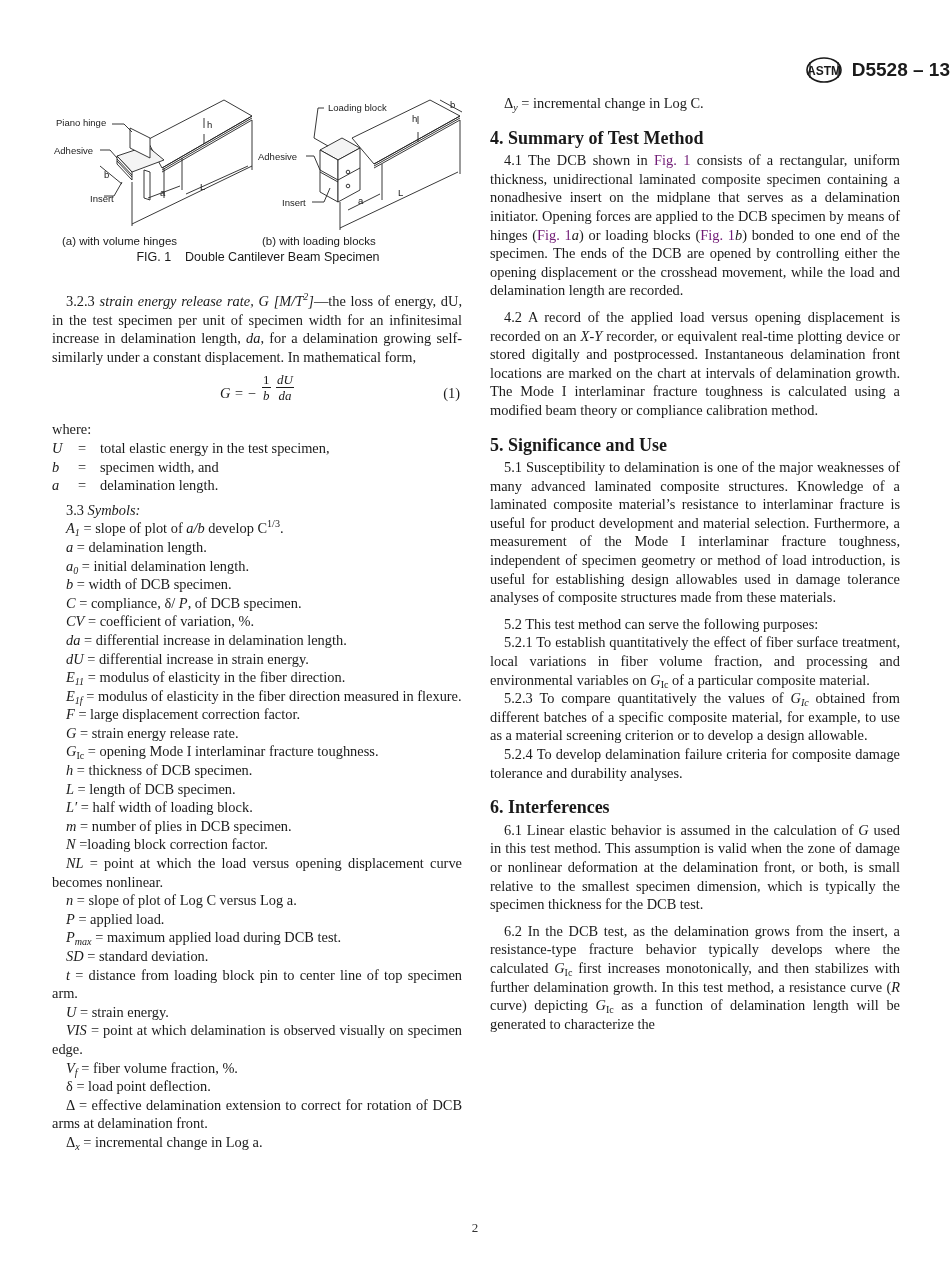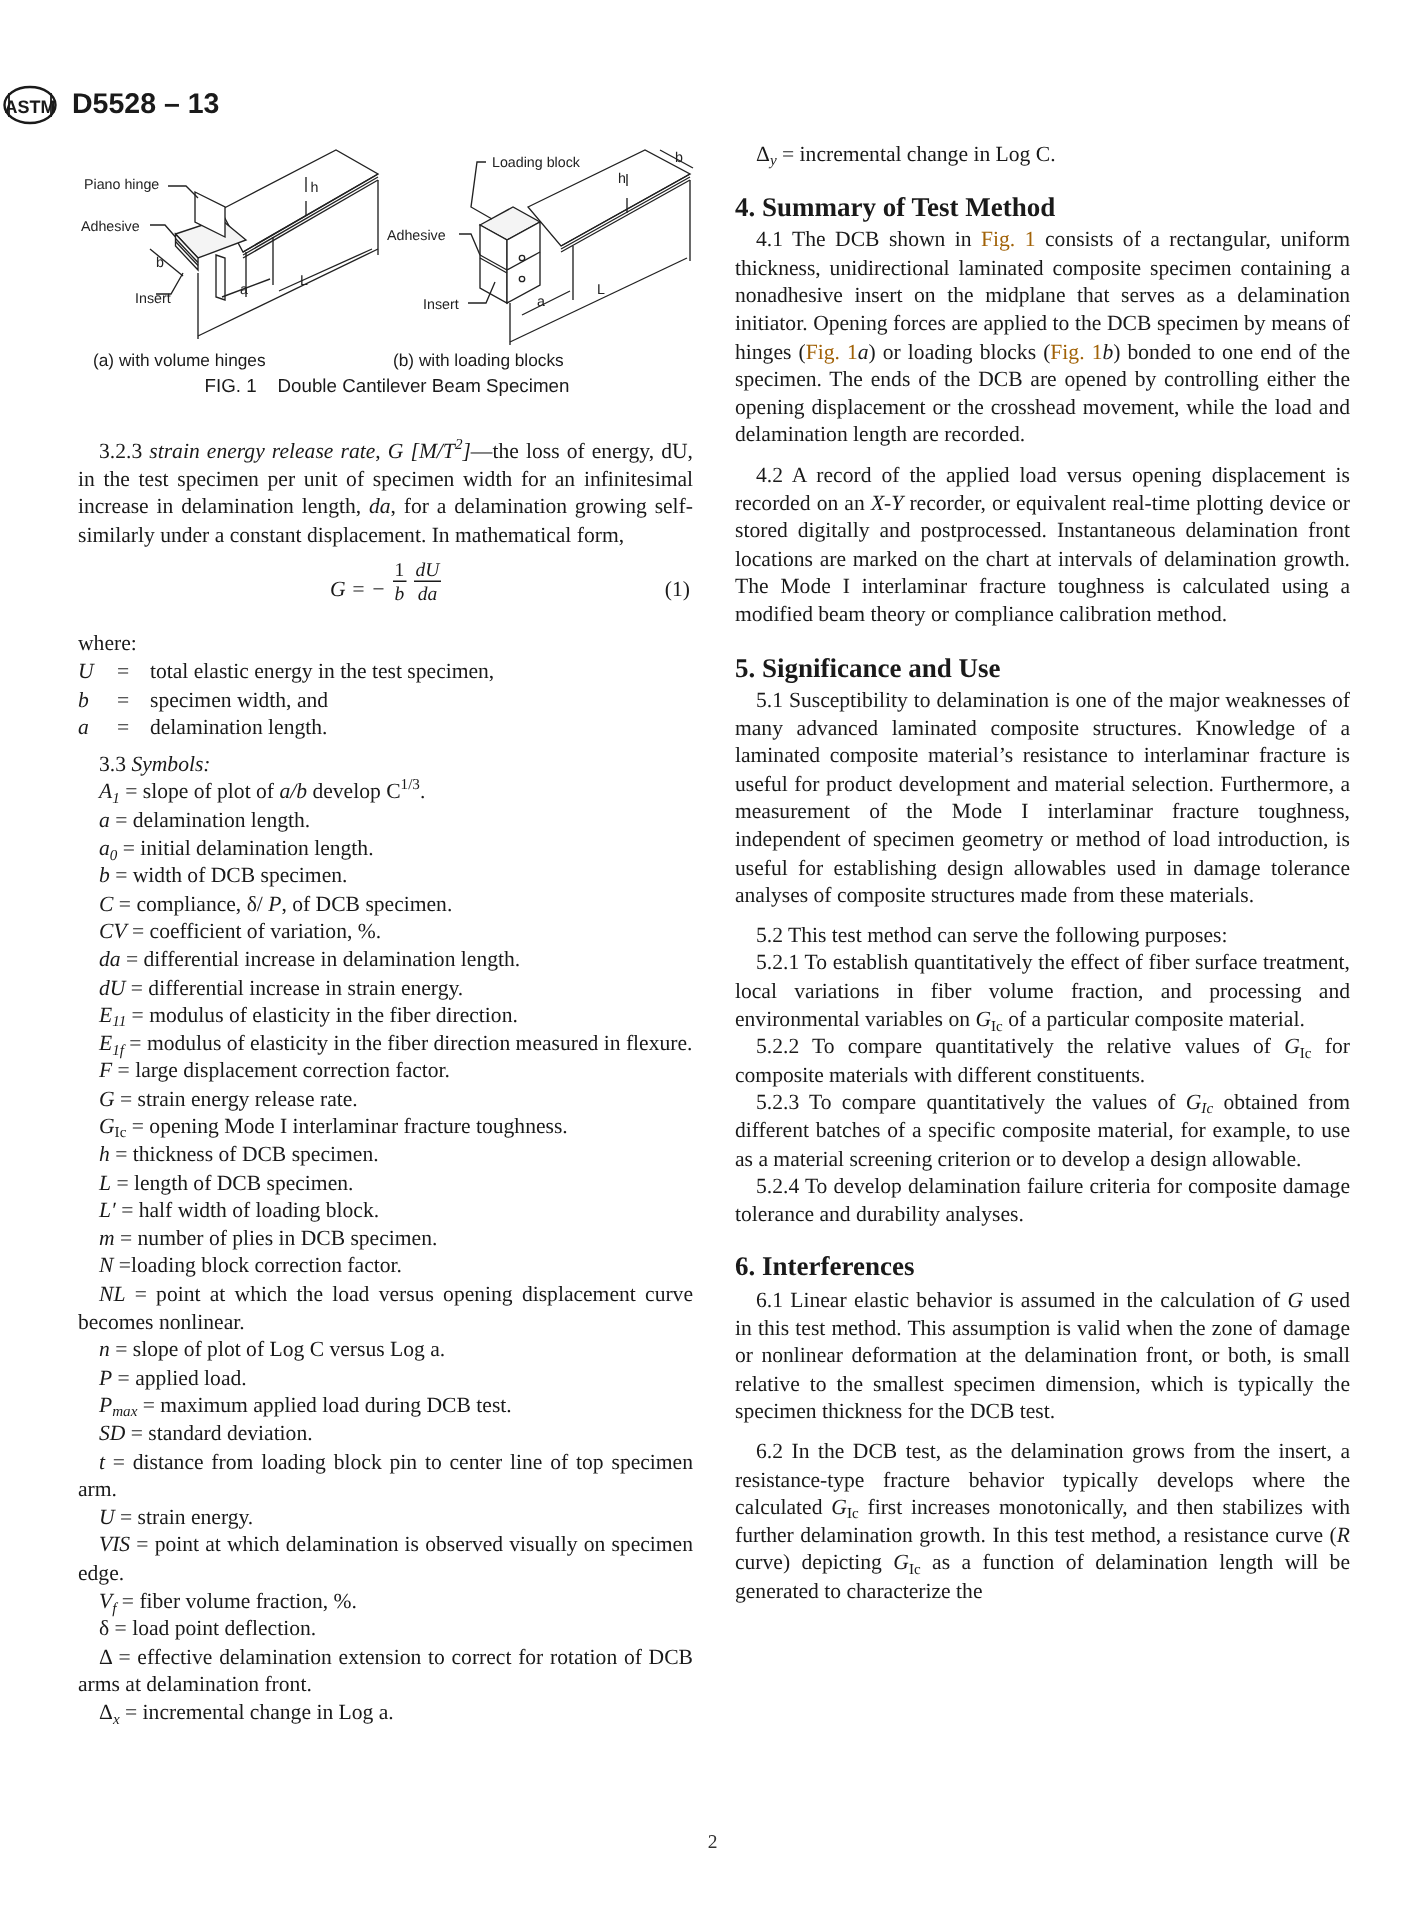--- a/index.html
+++ b/index.html
@@ -1,30 +1,30 @@
 <!DOCTYPE html>
 <html><head>
 <meta charset="utf-8">
 <style>
   html, body { margin:0; padding:0; background:#ffffff; }
   body { width:950px; height:1272px; position:relative; overflow:hidden; color:#1a1a1a;
          font-family:"Liberation Serif", "DejaVu Serif", serif; }
-  .header { position:absolute; left:0; top:56px; width:950px; text-align:left; }
+  .header { position:absolute; left:0; top:56px; width:950px; text-align:right; }
   .header .logo { display:inline-block; vertical-align:middle; width:40px; height:28px; }
   .header .doc-id { display:inline-block; vertical-align:middle; font-family:"Liberation Sans", sans-serif;
          font-weight:bold; font-size:19px; margin-left:4px; }
   .col { position:absolute; top:0; width:410px; font-size:14.4px; line-height:18.6px; text-align:justify; }
   .col-left { left:52px; }
   .col-right { left:490px; }
   p { margin:0; }
   .ind { text-indent:14px; }
   .sym { padding-left:14px; text-indent:0; }
   .sym.wrap { padding-left:0; text-indent:14px; }
   .sect-head { font-weight:bold; font-size:18px; margin:0; }
-  .link { color:#a16207; }
+  .link { color:#701a75; }
   i, .it { font-style:italic; }
   sub { font-size:70%; vertical-align:-3px; line-height:0; }
   sup { font-size:70%; vertical-align:6px; line-height:0; }
   .fig { position:absolute; left:52px; top:98px; width:412px; height:170px; }
   .fig svg { position:absolute; left:0; top:0; }
   .fig-sub { position:absolute; font-family:"Liberation Sans", sans-serif; font-size:11.5px; top:137px; }
   .fig-cap { position:absolute; left:0; width:412px; top:152px; text-align:center;
              font-family:"Liberation Sans", sans-serif; font-weight:normal; font-size:12.5px; }
   .eq { position:relative; height:44px; margin:6px 0 4px 0; }
   .eq .lhs { position:absolute; left:168px; top:12px; font-style:italic; }
@@ -205,21 +205,20 @@
 
   <p class="sect-head" style="margin-top:16px;margin-bottom:4px;">4.  Summary of Test Method</p>
   <p class="ind"><span>4.1 The DCB shown in </span><span class="link">Fig. 1</span><span> consists of a rectangular, uniform thickness, unidirectional laminated composite specimen containing a nonadhesive insert on the midplane that serves as a delamination initiator. Opening forces are applied to the DCB specimen by means of hinges (</span><span class="link">Fig. 1</span><i>a</i><span>) or loading blocks (</span><span class="link">Fig. 1</span><i>b</i><span>) bonded to one end of the specimen. The ends of the DCB are opened by controlling either the opening displacement or the crosshead movement, while the load and delamination length are recorded.</span></p>
 
   <p class="ind" style="margin-top:8px;"><span>4.2 A record of the applied load versus opening displacement is recorded on an </span><i>X-Y</i><span> recorder, or equivalent real-time plotting device or stored digitally and postprocessed. Instantaneous delamination front locations are marked on the chart at intervals of delamination growth. The Mode I interlaminar fracture toughness is calculated using a modified beam theory or compliance calibration method.</span></p>
 
   <p class="sect-head" style="margin-top:16px;margin-bottom:4px;">5.  Significance and Use</p>
   <p class="ind">5.1 Susceptibility to delamination is one of the major weaknesses of many advanced laminated composite structures. Knowledge of a laminated composite material’s resistance to interlaminar fracture is useful for product development and material selection. Furthermore, a measurement of the Mode I interlaminar fracture toughness, independent of specimen geometry or method of load introduction, is useful for establishing design allowables used in damage tolerance analyses of composite structures made from these materials.</p>
   <p class="ind" style="margin-top:8px;">5.2 This test method can serve the following purposes:</p>
   <p class="ind"><span>5.2.1 To establish quantitatively the effect of fiber surface treatment, local variations in fiber volume fraction, and processing and environmental variables on </span><i>G</i><sub>Ic</sub><span> of a particular composite material.</span></p>
-  <p class="ind"><span>5.2.2 To compare quantitatively the relative values of </span><i>G</i><sub>Ic</sub><span> for composite materials with different constituents.</span></p>
   <p class="ind"><span>5.2.3 To compare quantitatively the values of </span><i>G</i><sub class="it">Ic</sub><span> obtained from different batches of a specific composite material, for example, to use as a material screening criterion or to develop a design allowable.</span></p>
   <p class="ind">5.2.4 To develop delamination failure criteria for composite damage tolerance and durability analyses.</p>
 
   <p class="sect-head" style="margin-top:16px;margin-bottom:4px;">6.  Interferences</p>
   <p class="ind"><span>6.1 Linear elastic behavior is assumed in the calculation of </span><i>G</i><span> used in this test method. This assumption is valid when the zone of damage or nonlinear deformation at the delamination front, or both, is small relative to the smallest specimen dimension, which is typically the specimen thickness for the DCB test.</span></p>
   <p class="ind" style="margin-top:8px;"><span>6.2 In the DCB test, as the delamination grows from the insert, a resistance-type fracture behavior typically develops where the calculated </span><i>G</i><sub>Ic</sub><span> first increases monotonically, and then stabilizes with further delamination growth. In this test method, a resistance curve (</span><i>R</i><span> curve) depicting </span><i>G</i><sub>Ic</sub><span> as a function of delamination length will be generated to characterize the</span></p>
 </div>
 
 <div class="page-num">2</div>
 

